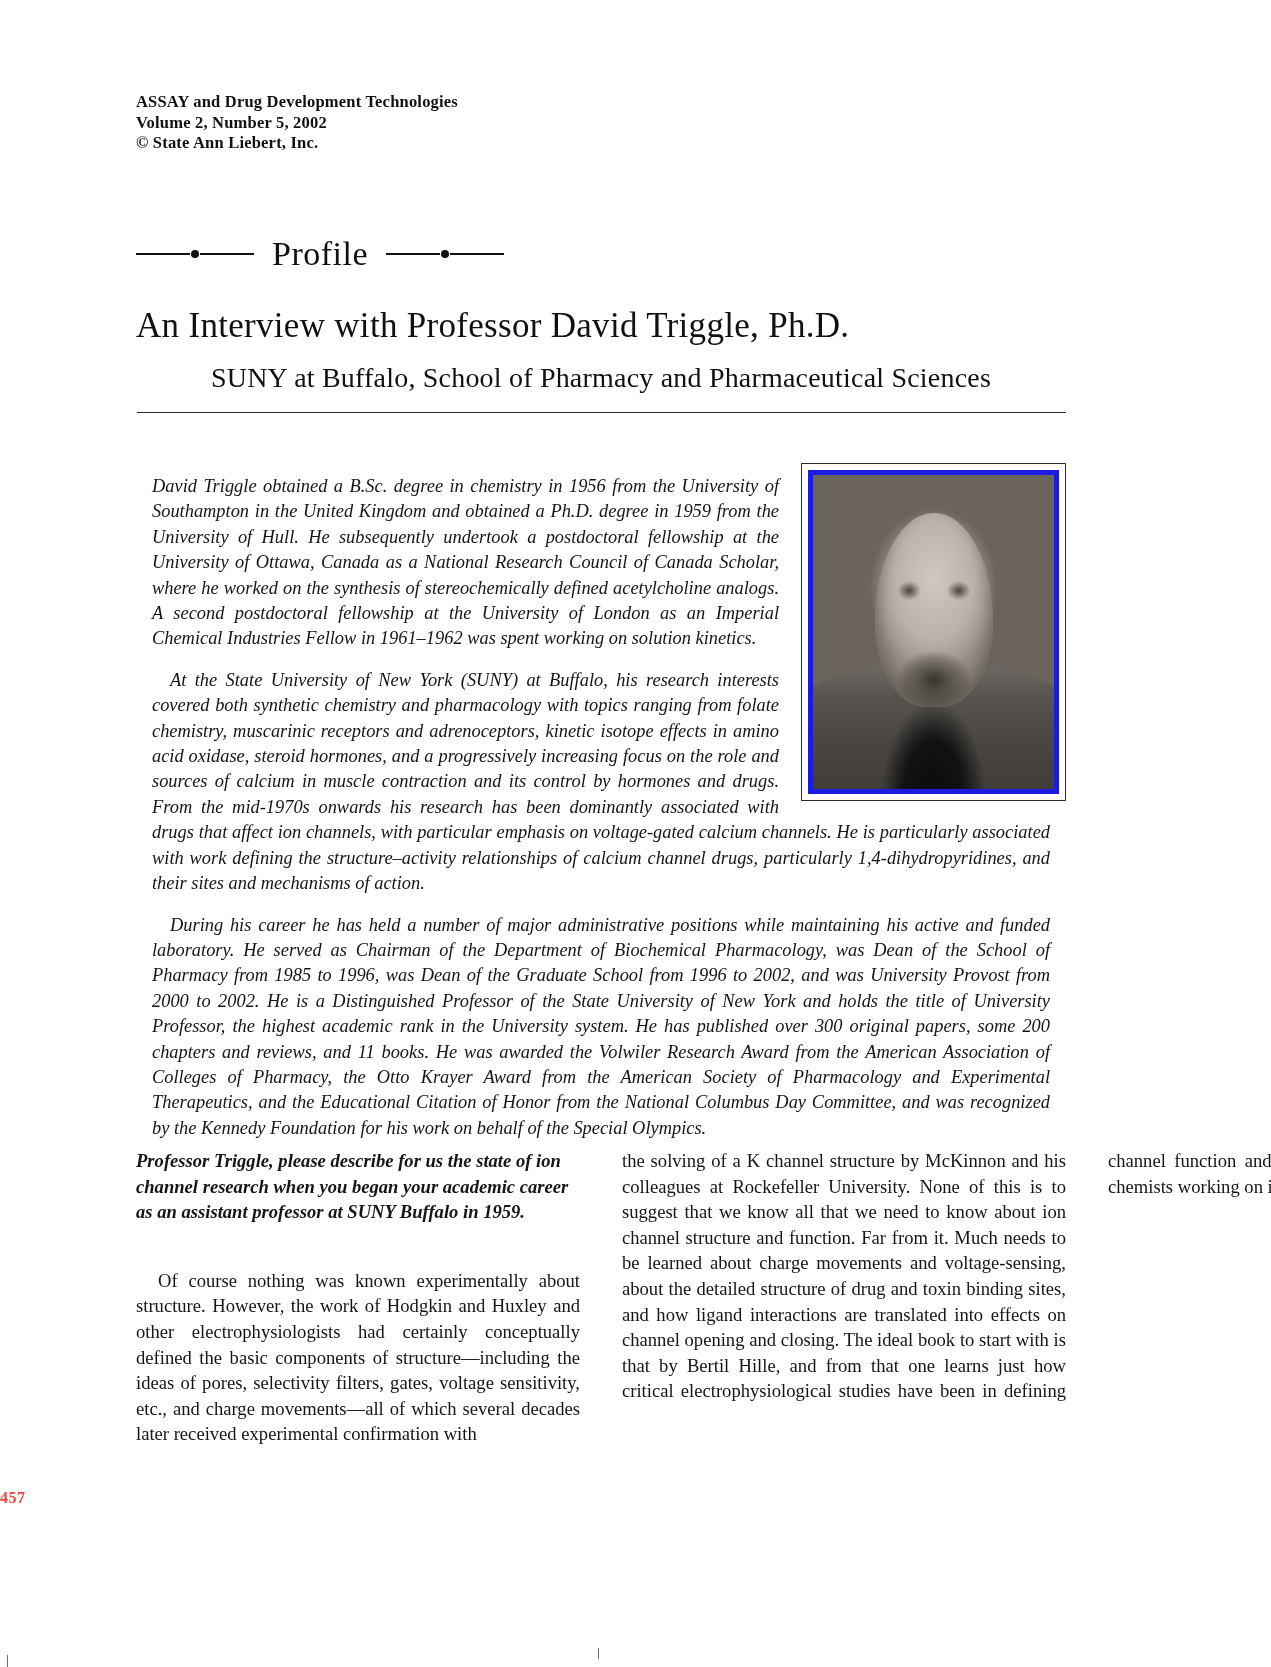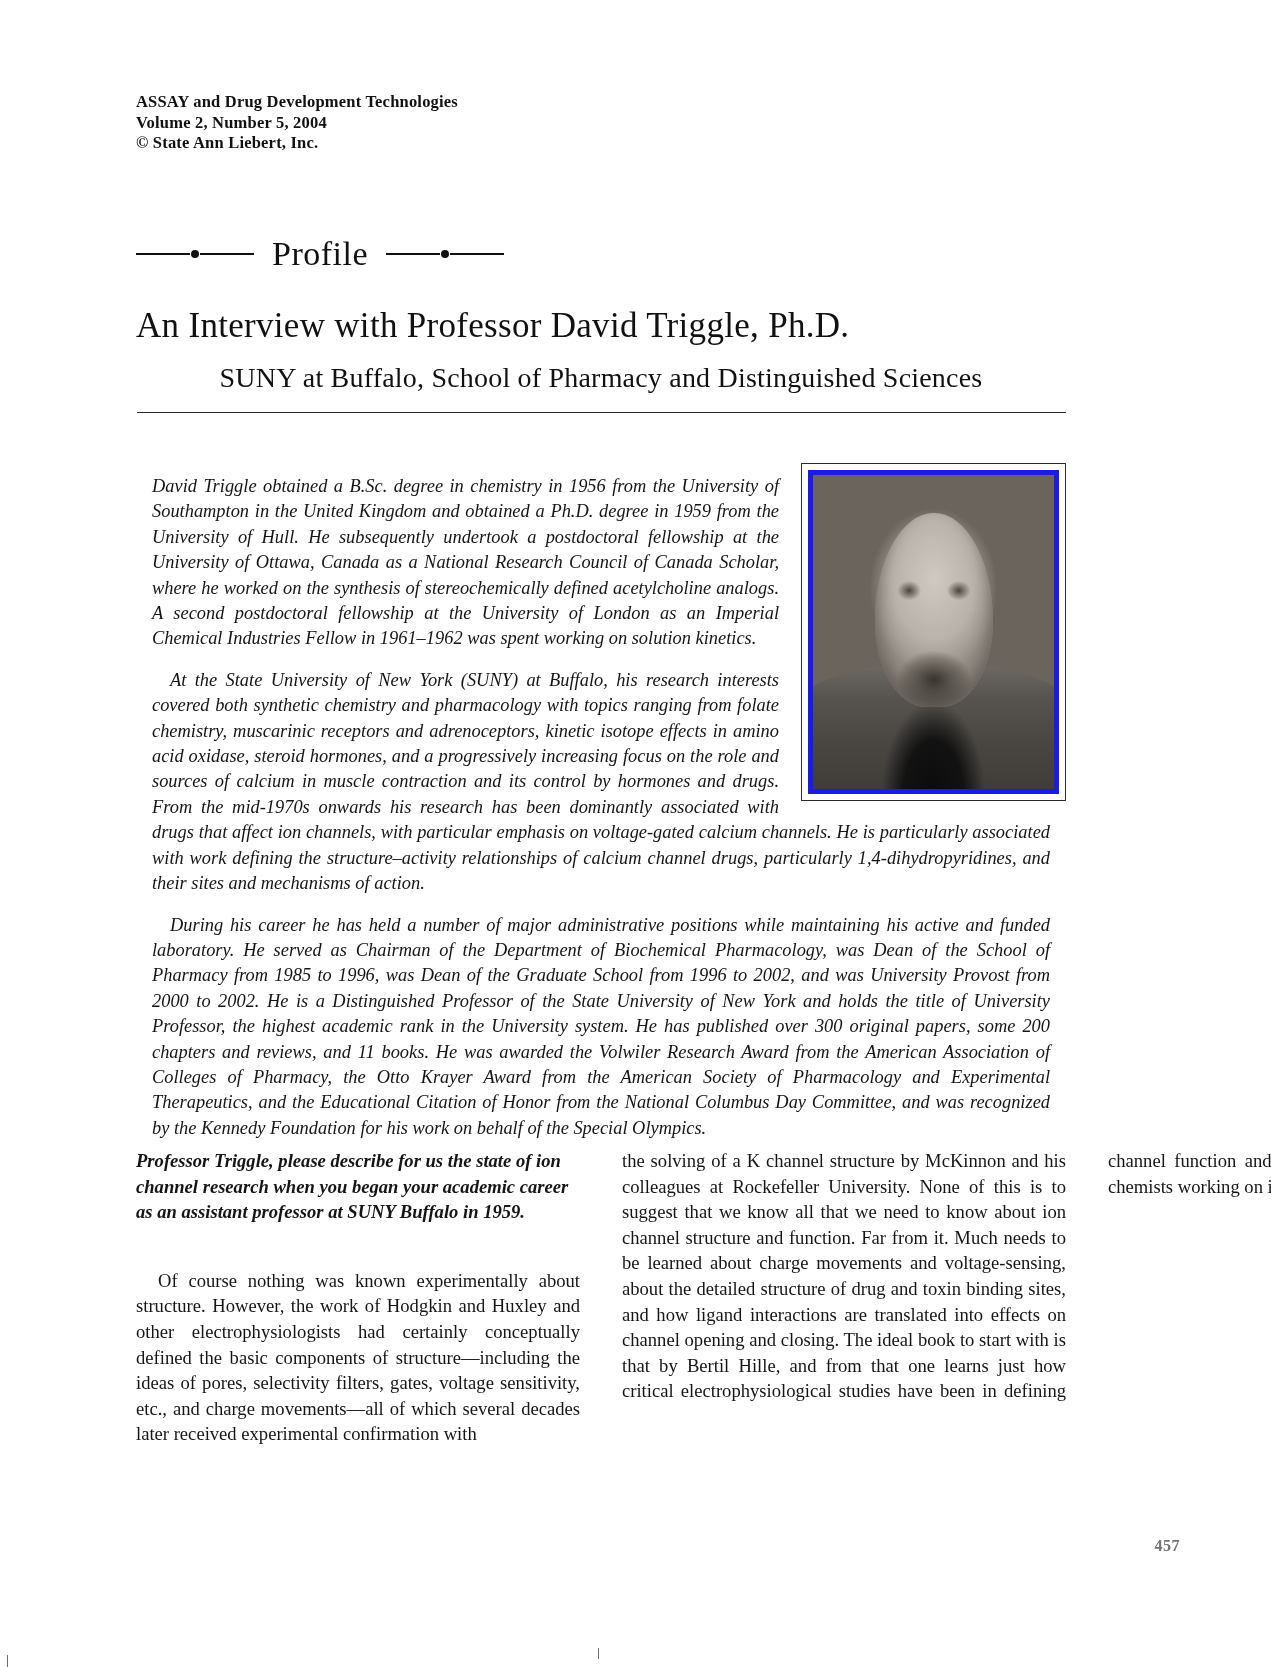--- a/index.html
+++ b/index.html
@@ -217,26 +217,25 @@
     margin: 0;
     text-indent: 0;
   }
 
   
   .folio {
     position: absolute;
     left: 0;
     top: 1489px;
     width: 1180px;
-    text-align: right;
+    text-align: left;
     font-size: 16px;
     font-weight: bold;
-    color: #737373;
+    color: #ef4444;
     letter-spacing: 0.5px;
-    margin-top: 48px;
   }
 
   
   .crop-mark {
     position: absolute;
     background: #3a3a3a;
     opacity: 0.75;
   }
   .crop-bottom-center {
     left: 598px;
@@ -251,40 +250,40 @@
     height: 12px;
   }
 </style>
 </head>
 <body>
 
 <div class="page">
 
   <div class="journal-header">
     <div>ASSAY and Drug Development Technologies</div>
-    <div>Volume 2, Number 5, 2004</div>
+    <div>Volume 2, Number 5, 2002</div>
     <div>© State Ann Liebert, Inc.</div>
   </div>
 
   <div class="profile-band">
     <span class="deco">
       <span class="bar"></span>
       <span class="dot"></span>
       <span class="bar"></span>
     </span>
     <span class="profile-label">Profile</span>
     <span class="deco">
       <span class="bar"></span>
       <span class="dot"></span>
       <span class="bar"></span>
     </span>
   </div>
 
   <div class="article-title">An Interview with Professor David Triggle, Ph.D.</div>
-  <div class="article-subtitle">SUNY at Buffalo, School of Pharmacy and Distinguished Sciences</div>
+  <div class="article-subtitle">SUNY at Buffalo, School of Pharmacy and Pharmaceutical Sciences</div>
   <div class="title-rule"></div>
 
   <div class="intro">
     <div class="photo-frame">
       <div class="photo-inner">
         <div class="portrait"></div>
       </div>
     </div>
     <p>David Triggle obtained a B.Sc. degree in chemistry in 1956 from the University of Southampton in the United Kingdom and obtained a Ph.D. degree in 1959 from the University of Hull. He subsequently undertook a postdoctoral fellowship at the University of Ottawa, Canada as a National Research Council of Canada Scholar, where he worked on the synthesis of stereochemically defined acetylcholine analogs. A second postdoctoral fellowship at the University of London as an Imperial Chemical Industries Fellow in 1961–1962 was spent working on solution kinetics.</p>
     <p>At the State University of New York (SUNY) at Buffalo, his research interests covered both synthetic chemistry and pharmacology with topics ranging from folate chemistry, muscarinic receptors and adrenoceptors, kinetic isotope effects in amino acid oxidase, steroid hormones, and a progressively increasing focus on the role and sources of calcium in muscle contraction and its control by hormones and drugs. From the mid-1970s onwards his research has been dominantly associated with drugs that affect ion channels, with particular emphasis on voltage-gated calcium channels. He is particularly associated with work defining the structure–activity relationships of calcium channel drugs, particularly 1,4-dihydropyridines, and their sites and mechanisms of action.</p>

